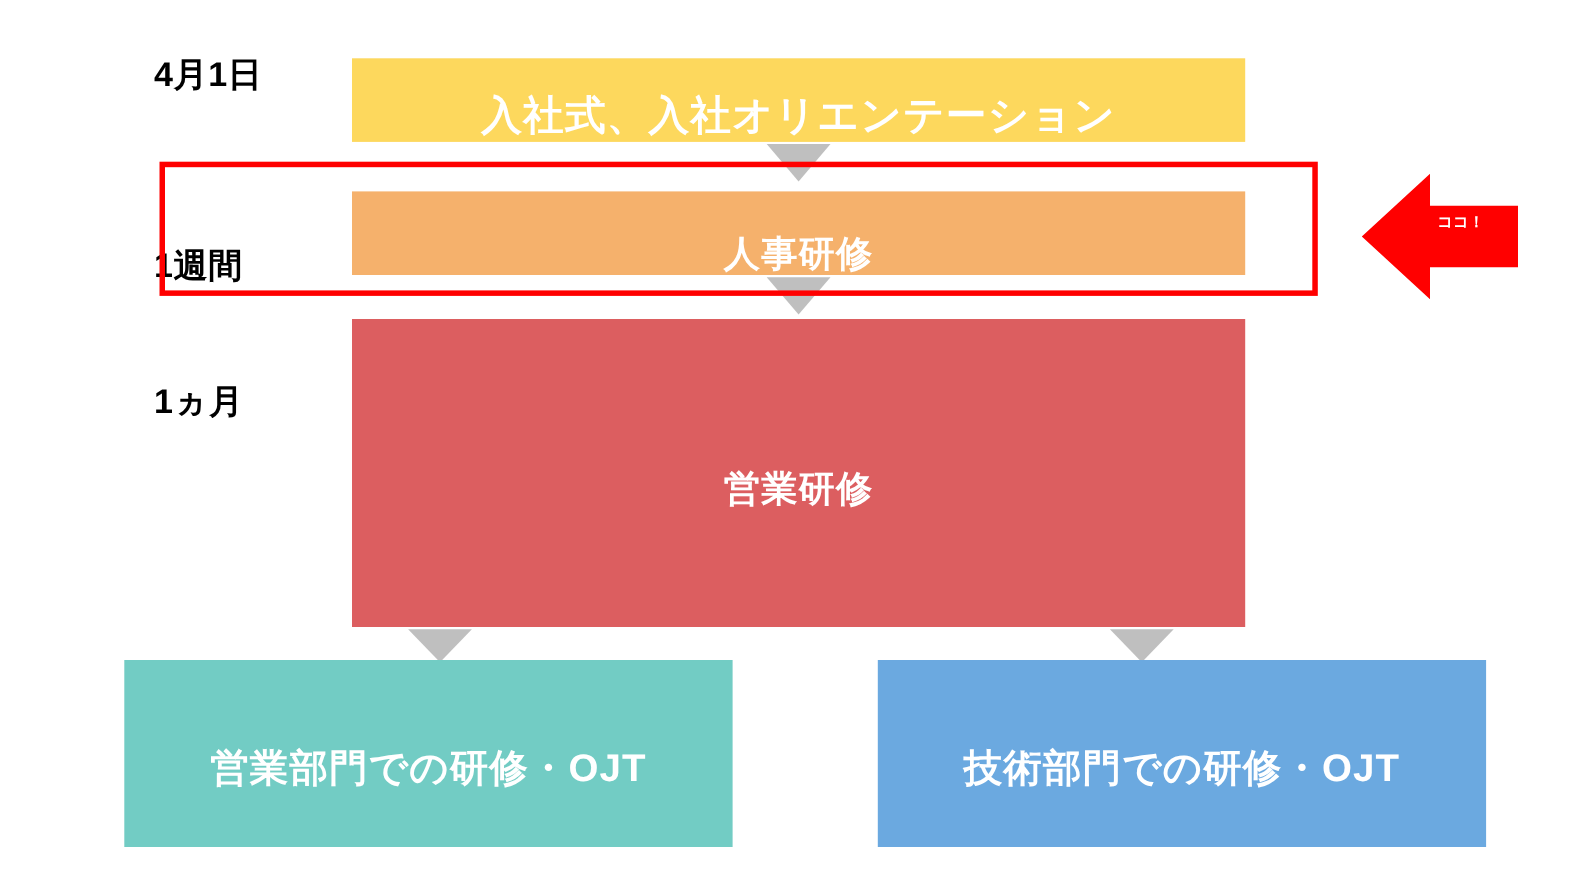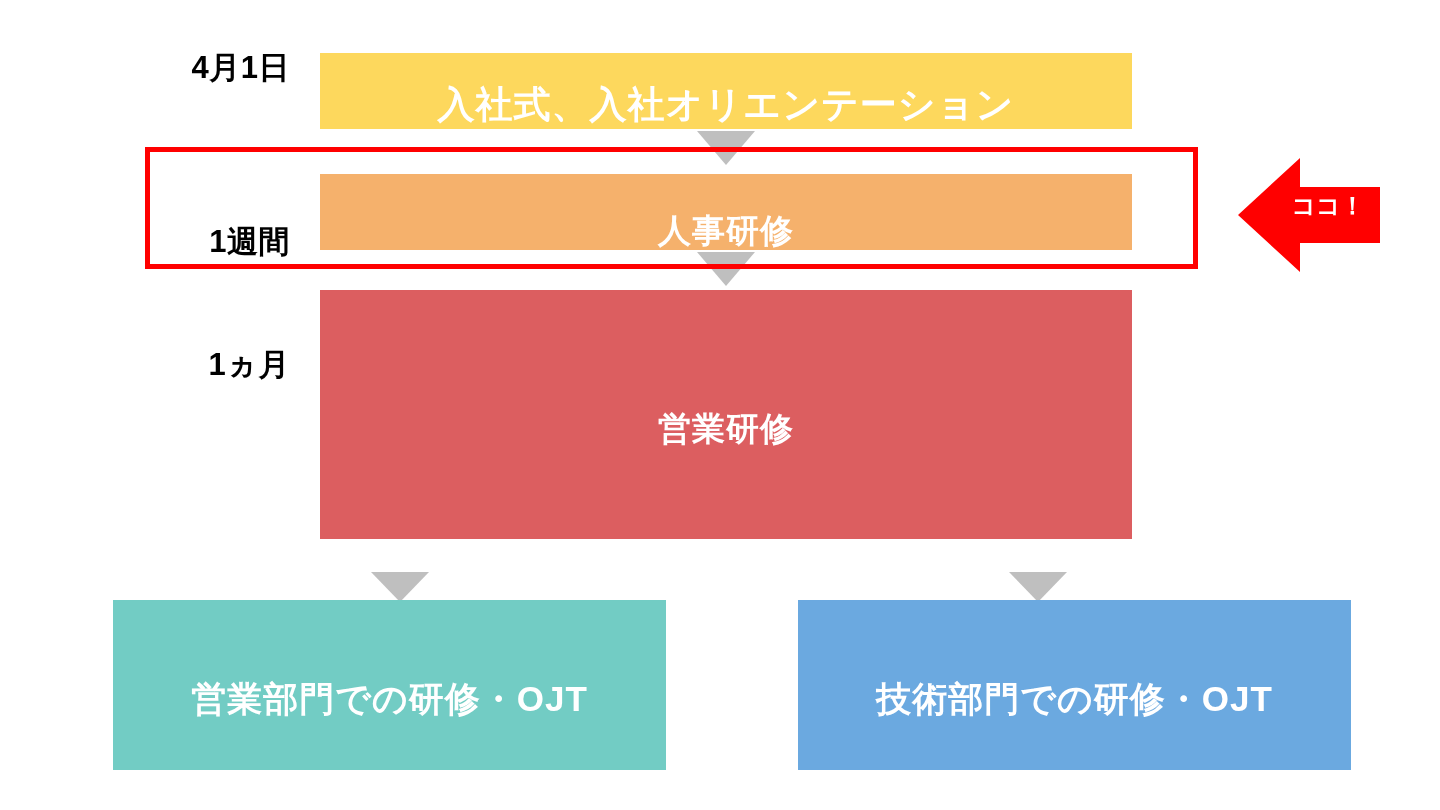--- a/index.html
+++ b/index.html
@@ -21,21 +21,21 @@
   }
 
   
   .period-label {
     position: absolute;
     color: #000000;
     font-weight: bold;
     font-size: 31px;
     letter-spacing: 0.5px;
     white-space: nowrap;
-    text-align: right;
+    text-align: left;
     line-height: 1;
   }
 
   
   .phase-box {
     position: absolute;
     display: flex;
     align-items: center;
     justify-content: center;
     color: #ffffff;
@@ -82,21 +82,21 @@
     position: absolute;
   }
   #here-arrow .arrow-label {
     position: absolute;
     left: 47px;
     top: 36px;
     width: 86px;
     text-align: center;
     color: #ffffff;
     font-weight: bold;
-    font-size: 24px;
+    font-size: 14px;
     letter-spacing: 0px;
     line-height: 1;
     white-space: nowrap;
   }
 </style>
 </head>
 <body>
 
 <div id="canvas">
 
@@ -111,21 +111,21 @@
   </div>
 
   <div class="connector" id="connector-1" style="left:697px; top:131px; border-left-width:29px; border-right-width:29px; border-top-width:34px;"></div>
 
   <div class="phase-box" id="box-hr" style="left:320px; top:174px; width:812px; height:76px; background:#F5B16C;">
     <span class="phase-text">人事研修</span>
   </div>
 
   <div class="connector" id="connector-2" style="left:697px; top:252px; border-left-width:29px; border-right-width:29px; border-top-width:34px;"></div>
 
-  <div class="phase-box" id="box-sales" style="left:320px; top:290px; width:812px; height:249px; background:#DC5E60;text-align:center;">
+  <div class="phase-box" id="box-sales" style="left:320px; top:290px; width:812px; height:280px; background:#DC5E60;text-align:center;">
     <span class="phase-text">営業研修</span>
   </div>
 
   <div class="connector" id="connector-3" style="left:371px; top:572px; border-left-width:29px; border-right-width:29px; border-top-width:30px;"></div>
 
   <div class="connector" id="connector-4" style="left:1009px; top:572px; border-left-width:29px; border-right-width:29px; border-top-width:30px;"></div>
 
   <div class="phase-box dept-box" id="box-tech-dept" style="left:798px; top:600px; width:553px; height:170px; background:#6BA9E0;">
     <span class="phase-text">技術部門での研修・OJT</span>
   </div>

